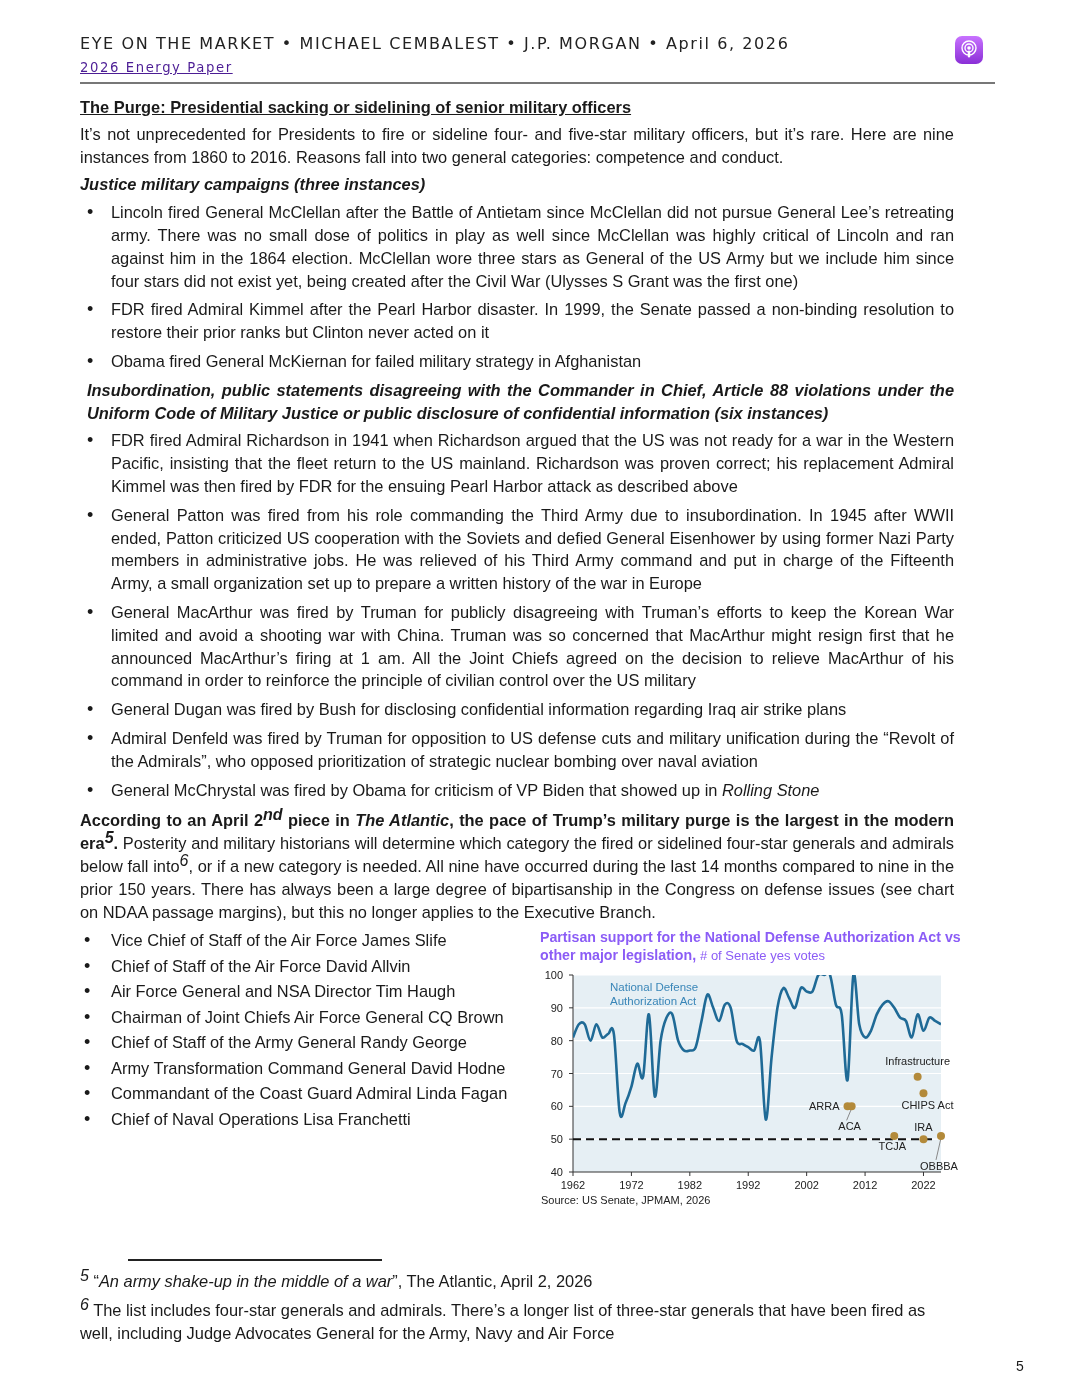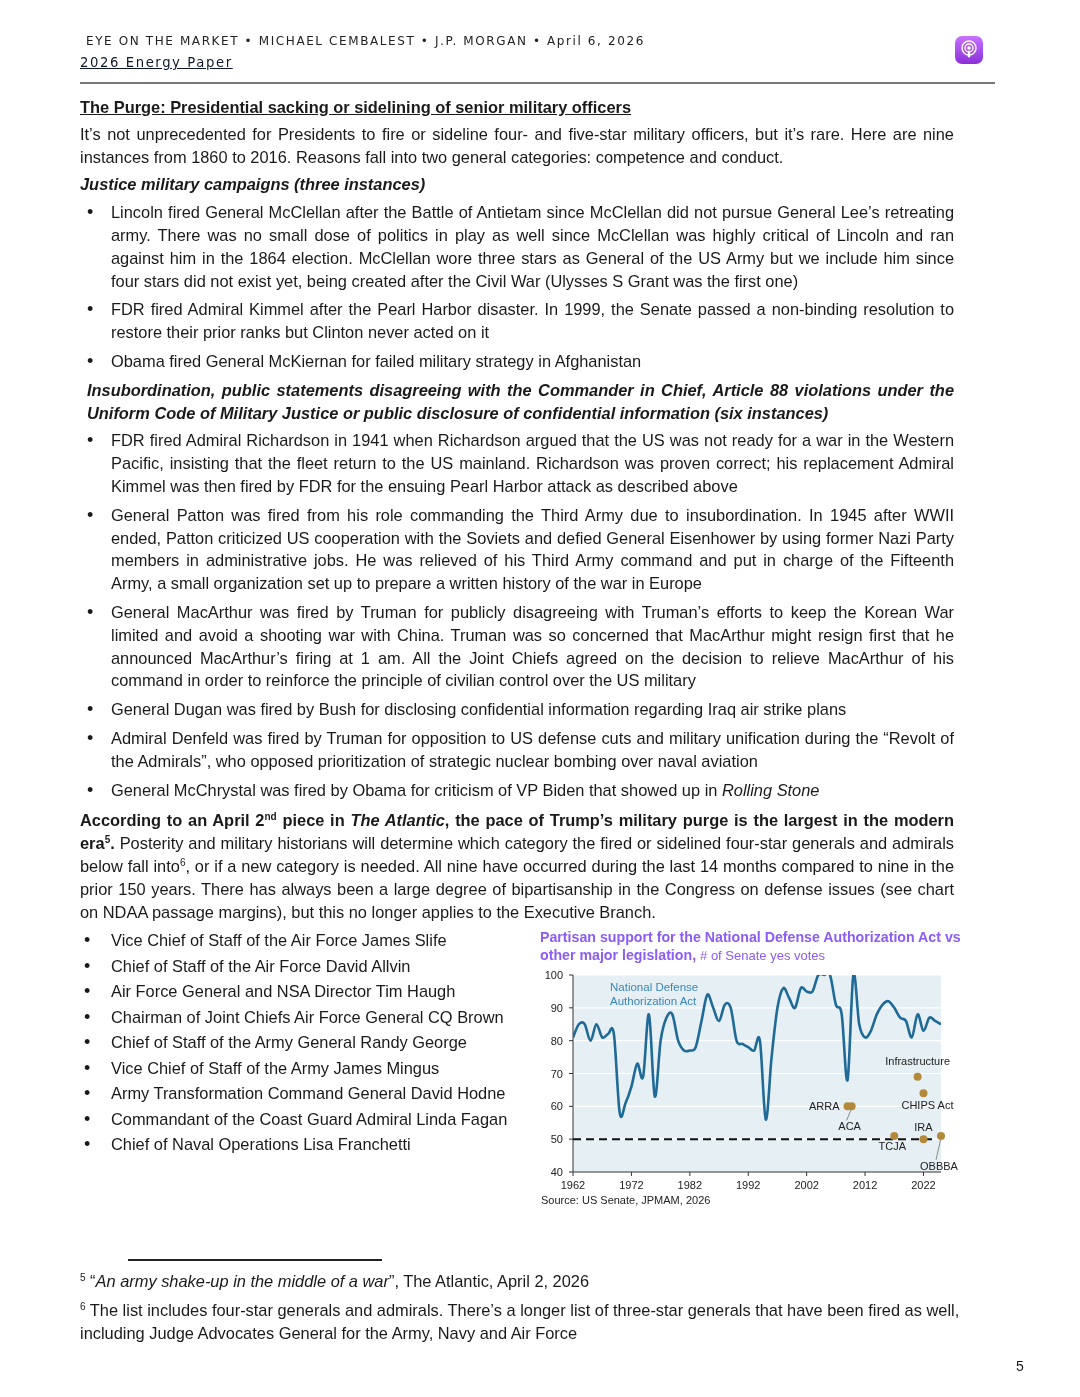--- a/index.html
+++ b/index.html
@@ -1,33 +1,33 @@
 <!DOCTYPE html>
 <html><head>
 <meta charset="utf-8">
 <style>
   * { box-sizing: border-box; margin: 0; padding: 0; }
   html, body { width: 1080px; height: 1397px; background: #ffffff; }
   body { position: relative; font-family: "Liberation Sans", sans-serif; color: #1a1a1a; overflow: hidden; }
   .header { position: absolute; left: 80px; top: 34px; width: 915px; }
-  .hdr-line1 { font-family: "DejaVu Sans", sans-serif; font-size: 12px; letter-spacing: 1.6px; color: #222; margin-left: 6px; }
-  .hdr-link { display: inline-block; margin-top: 7px; font-family: "DejaVu Sans", sans-serif; font-size: 13.2px; letter-spacing: 1.6px; color: #0f172a; text-decoration: underline; }
+  .hdr-line1 { font-family: "DejaVu Sans", sans-serif; font-size: 16px; letter-spacing: 1.6px; color: #222; }
+  .hdr-link { display: inline-block; margin-top: 7px; font-family: "DejaVu Sans", sans-serif; font-size: 13.2px; letter-spacing: 1.6px; color: #4c1d95; text-decoration: underline; }
   .hdr-rule { position: absolute; left: 80px; top: 82px; width: 915px; height: 2px; background: #777; }
   .podcast { position: absolute; left: 955px; top: 36px; width: 28px; height: 28px; border-radius: 7px; background: linear-gradient(180deg,#c872ff,#8a2fd6); display:flex; align-items:center; justify-content:center; }
   .content { position: absolute; left: 80px; top: 96px; width: 874px; font-size: 16.4px; line-height: 22.8px; }
   .h-title { font-weight: bold; text-decoration: underline; margin-bottom: 4px; }
   p { text-align: justify; }
   .sub { font-weight: bold; font-style: italic; margin-top: 5px; margin-bottom: 5px; }
   .sub2 { font-weight: bold; font-style: italic; margin-top: 6px; margin-bottom: 5px; padding-left: 7px; text-align: justify; }
   ul.bl { list-style: none; padding-left: 31px; }
   ul.bl li { position: relative; text-align: justify; margin-bottom: 6px; }
   ul.bl li::before { content: "•"; position: absolute; left: -24px; top: 0; font-size: 18px; }
   .lead { margin-top: 8px; }
   .lead b { font-weight: bold; }
-  sup { font-size: 10px; line-height: 0; }
+  sup { font-size: 16px; line-height: 0; font-style: italic; }
   .names { position: absolute; left: 80px; top: 928px; width: 460px; font-size: 16.4px; }
   .names li { list-style: none; position: relative; padding-left: 31px; height: 25.5px; line-height: 25.5px; }
   .names li::before { content: "•"; position: absolute; left: 4px; font-size: 18px; }
   .chart { position: absolute; left: 540px; top: 928px; width: 425px; height: 290px; font-family: "Liberation Sans", sans-serif; }
   .chart-title { font-size: 14.2px; font-weight: bold; line-height: 18px; color: #8b5cf6; }
   .chart-title span { font-weight: normal; font-size: 13px; }
   .chart svg { position: absolute; left: 0; top: 0; }
   .fn-rule { position: absolute; left: 128px; top: 1259px; width: 254px; height: 1.5px; background: #222; }
   .footnotes { position: absolute; left: 80px; top: 1270px; width: 880px; font-size: 16.4px; line-height: 22.8px; }
   .footnotes div { margin-bottom: 6px; }
@@ -70,21 +70,20 @@
   </ul>
   <p class="lead"><b><span>According to an April 2</span><sup>nd</sup><span> piece in </span><i>The Atlantic</i><span>, the pace of Trump’s military purge is the largest in the modern era</span><sup>5</sup><span>.</span></b><span> Posterity and military historians will determine which category the fired or sidelined four-star generals and admirals below fall into</span><sup>6</sup><span>, or if a new category is needed.   All nine have occurred during the last 14 months compared to nine in the prior 150 years.  There has always been a large degree of bipartisanship in the Congress on defense issues (see chart on NDAA passage margins), but this no longer applies to the Executive Branch.</span></p>
 </div>
 
 <ul class="names">
   <li>Vice Chief of Staff of the Air Force James Slife</li>
   <li>Chief of Staff of the Air Force David Allvin</li>
   <li>Air Force General and NSA Director Tim Haugh</li>
   <li>Chairman of Joint Chiefs Air Force General CQ Brown</li>
   <li>Chief of Staff of the Army General Randy George</li>
-  <li>Vice Chief of Staff of the Army James Mingus</li>
   <li>Army Transformation Command General David Hodne</li>
   <li>Commandant of the Coast Guard Admiral Linda Fagan</li>
   <li>Chief of Naval Operations Lisa Franchetti</li>
 </ul>
 
 <div class="chart">
   <div class="chart-title"><span style="font-weight:bold;font-size:14.2px">Partisan support for the National Defense Authorization Act vs other major legislation,</span> <span># of Senate yes votes</span></div>
   <svg id="chart-svg" width="425" height="290">
       <rect x="33" y="47" width="368" height="197" fill="#e6eff4"></rect>
       <text x="23" y="248" text-anchor="end" font-size="11" fill="#222" font-family="Liberation Sans, sans-serif">40</text>

